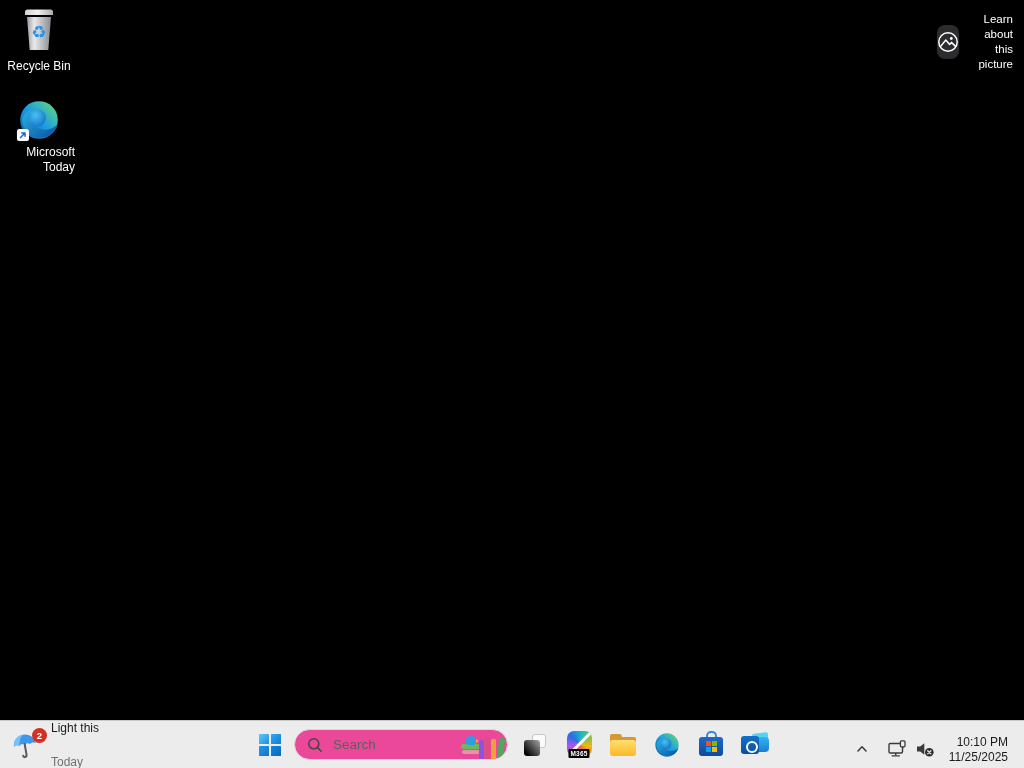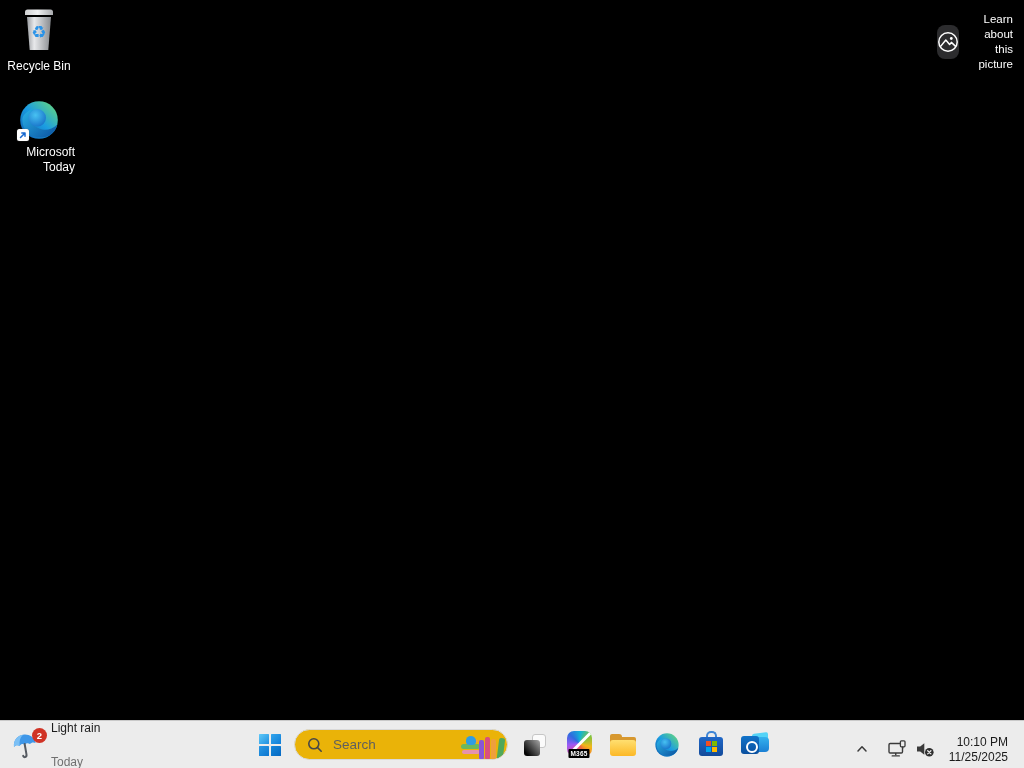--- a/index.html
+++ b/index.html
@@ -42,21 +42,21 @@
   .tb-btn{width:44px;height:47px;display:flex;align-items:center;justify-content:center;
     border:none;background:transparent;padding:0;cursor:pointer;position:relative;}
   .tb-btn.start{width:40px;}
   .win-logo{width:22px;height:22px;display:grid;grid-template-columns:1fr 1fr;grid-template-rows:1fr 1fr;gap:2px;}
   .win-logo span{border-radius:0.5px;}
   .wp1{background:linear-gradient(135deg,#5fc9f8,#1e8fe0);}
   .wp2{background:linear-gradient(135deg,#33a5ec,#0f7ed8);}
   .wp3{background:linear-gradient(135deg,#2a98e4,#0b76d0);}
   .wp4{background:linear-gradient(135deg,#1487da,#0668c2);}
 
-  .search-pill{width:214px;height:31px;background:#eab308;border:1px solid #d9d9d9;border-radius:17px;
+  .search-pill{width:214px;height:31px;background:#ec4899;border:1px solid #d9d9d9;border-radius:17px;
     display:flex;align-items:center;padding:0 0 0 12px;box-sizing:border-box;overflow:hidden;
     margin:0 5px 0 4px;cursor:text;}
   .search-pill input{border:none;outline:none;flex:1;font-size:13.5px;color:#333;background:transparent;
     min-width:0;font-family:inherit;}
   .search-pill input::placeholder{color:#5f5f5f;}
   .deco{position:relative;width:46px;height:31px;flex:none;}
   .spine{position:absolute;bottom:1px;border-radius:2px 2px 1px 1px;}
   .s1{right:23px;width:5px;height:19px;background:#8a55d7;}
   .s2{right:17px;width:5px;height:22px;background:#d94f7e;}
   .s3{right:11px;width:5px;height:20px;background:#ef9f3d;}
@@ -206,21 +206,21 @@
         <span>
           <svg width="26" height="28" viewBox="0 0 26 28">
             <path d="M2 13 C2.5 6 7.5 2.5 13 2.5 C18.5 2.5 23.5 6 24 13 C22.2 11.4 19.8 11.4 18.2 13 C16.5 11.3 14.6 11.2 13 12.8 C11.4 11.2 9.5 11.3 7.8 13 C6.2 11.4 3.8 11.4 2 13 Z" fill="#3f97e8"></path>
             <path d="M2 13 C2.5 6 7.5 2.5 13 2.5 C9.6 4.6 8.1 8.2 7.8 13 C6.2 11.4 3.8 11.4 2 13 Z" fill="#7cc0f5"></path>
             <path d="M13 12 L13 22.5 C13 25.6 9.5 25.6 9.5 23.3" stroke="#565b62" stroke-width="2" stroke-linecap="round" fill="none"></path>
           </svg>
         </span>
         <span class="w-badge">2</span>
       </div>
       <div class="w-text">
-        <span class="w-cond">Light rain</span>
+        <span class="w-cond">Light this</span>
         <span class="w-when">Today</span>
       </div>
     </div>
 
     <div class="tb-center">
 
       <button class="tb-btn start">
         <span class="win-logo">
           <span class="wp1"></span>
             <span class="wp2"></span>

